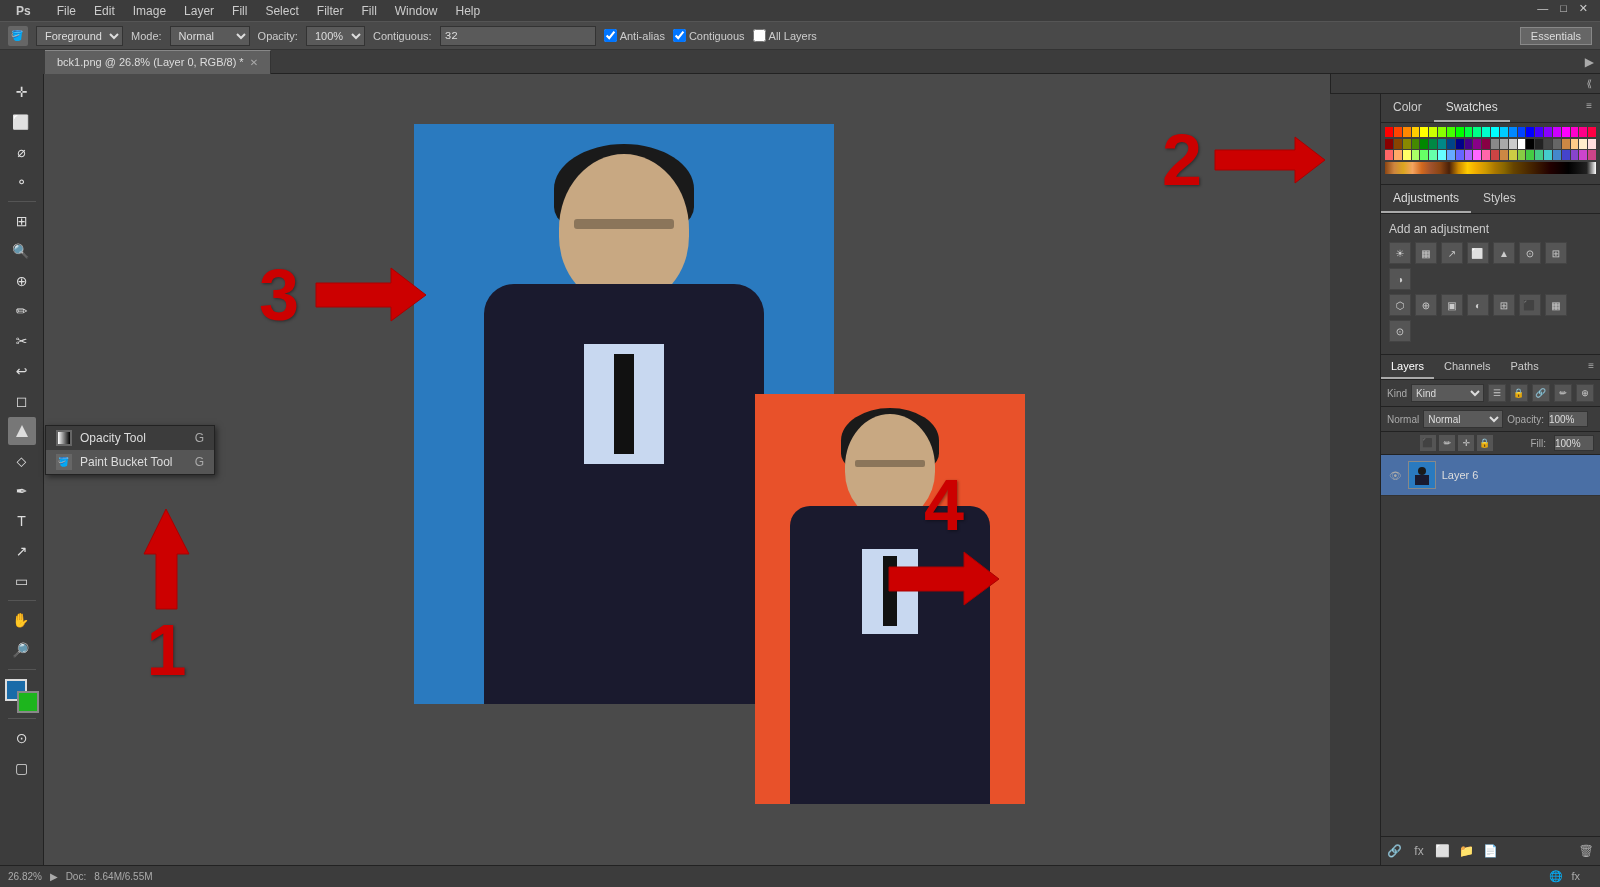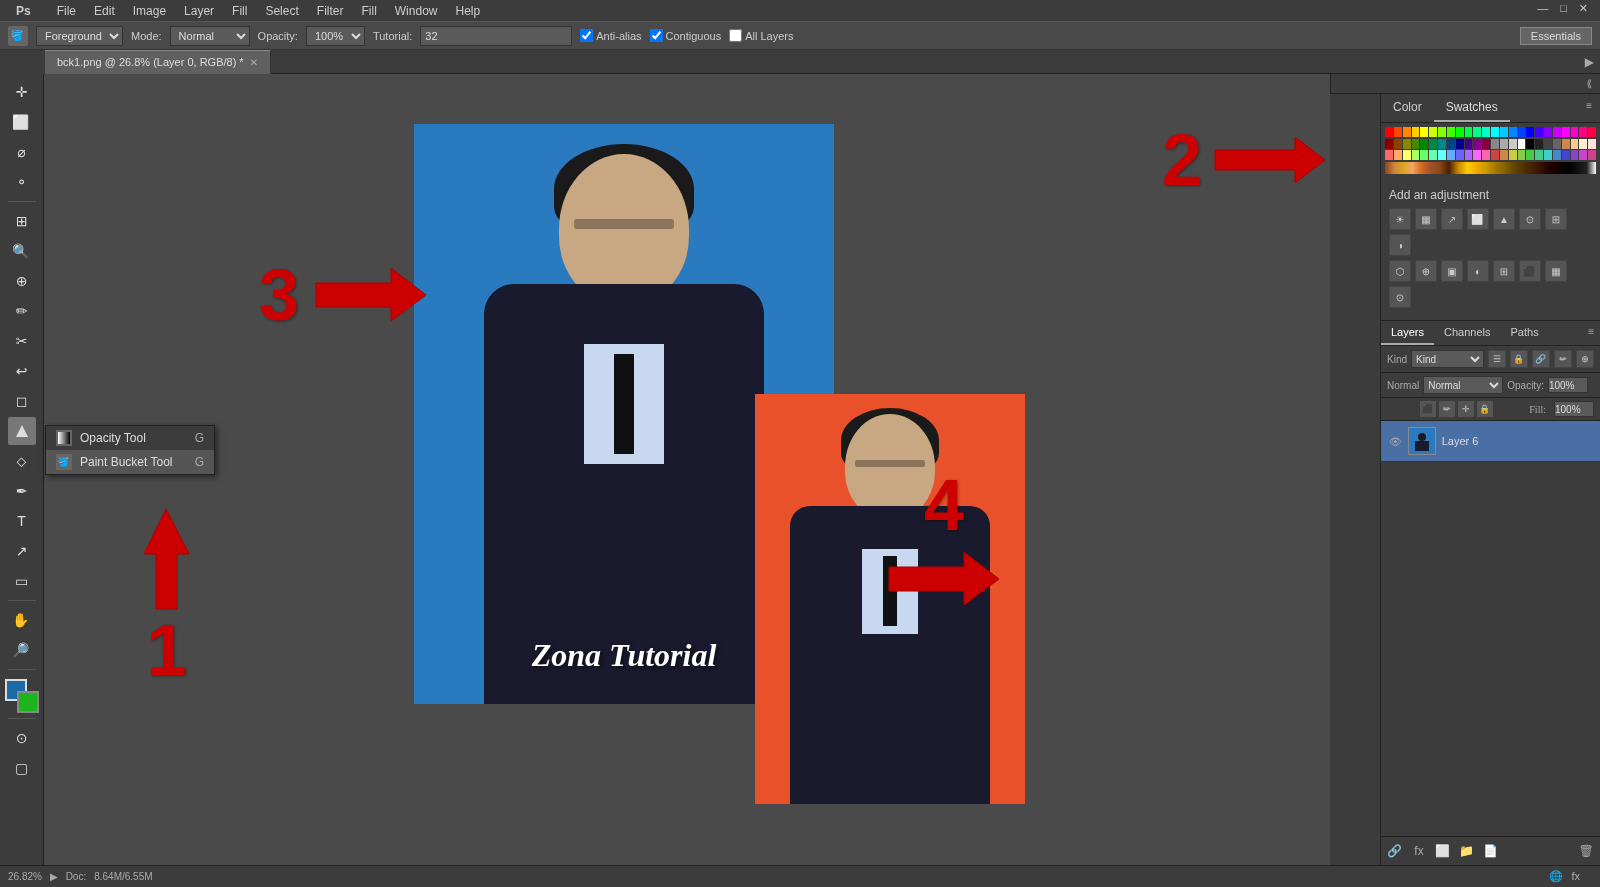--- a/index.html
+++ b/index.html
@@ -88,20 +88,21 @@
       font-size: 11px;
     }
     .options-value {
       background: #5a5a5a;
       border: 1px solid #333;
       color: #ddd;
       font-size: 11px;
       padding: 1px 4px;
       height: 20px;
       min-width: 45px;
+      font-family: Liberation Mono, monospace;
     }
     .options-check {
       display: flex;
       align-items: center;
       gap: 3px;
       color: #ccc;
       font-size: 11px;
     }
     .essentials-btn {
       position: absolute;
@@ -682,21 +683,21 @@
     <option>Foreground</option>
   </select>
   <span class="options-label">Mode:</span>
   <select class="options-dropdown">
     <option>Normal</option>
   </select>
   <span class="options-label">Opacity:</span>
   <select class="options-dropdown" style="min-width:55px">
     <option>100%</option>
   </select>
-  <span class="options-label">Tutorial:</span>
+  <span class="options-label">Contiguous:</span>
   <input class="options-value" type="text" value="32" style="">
   <label class="options-check">
     <input type="checkbox" checked="" style=""> 
       <span>Anti-alias</span>
   </label>
   <label class="options-check">
     <input type="checkbox" checked="" style=""> 
       <span>Contiguous</span>
   </label>
   <label class="options-check">
@@ -756,21 +757,20 @@
   <div class="main-photo">
     <div class="photo-person-main">
 
       <div class="person-hair"></div>
       <div class="person-head"></div>
 
       <div style="position:absolute;top:95px;left:50%;transform:translateX(-50%);width:100px;height:10px;background:rgba(0,0,0,0.3);border-radius:3px;"></div>
       <div class="person-body"></div>
       <div class="person-shirt"></div>
       <div class="person-tie"></div>
-      <div class="watermark">Zona Tutorial</div>
     </div>
   </div>
 
   <div class="result-photo">
     <div class="result-person-hair"></div>
     <div class="result-person-head"></div>
     <div style="position:absolute;top:66px;left:50%;transform:translateX(-50%);width:70px;height:7px;background:rgba(0,0,0,0.3);border-radius:2px;"></div>
     <div class="result-person-body"></div>
     <div class="result-person-shirt"></div>
     <div class="result-person-tie"></div>
@@ -917,20 +917,24 @@
       <div style="height: 12px; background: linear-gradient(to right, rgb(139, 69, 19), rgb(205, 133, 63), rgb(218, 165, 32), rgb(244, 164, 96), rgb(210, 105, 30), rgb(160, 82, 45), rgb(139, 69, 19), rgb(74, 32, 8), rgb(204, 136, 0), rgb(255, 204, 0), rgb(238, 170, 0), rgb(204, 153, 0), rgb(170, 119, 0), rgb(136, 102, 0), rgb(102, 68, 0), rgb(85, 51, 0), rgb(68, 34, 0), rgb(51, 17, 0), rgb(34, 0, 0), rgb(17, 0, 0), rgb(0, 0, 0), rgb(17, 17, 17), rgb(34, 34, 34), rgb(255, 255, 255)); margin: 2px 0px;"></div>
     </div>
 
   <div style="position:absolute;top:30px;right:270px;color:#cc0000;display:flex;align-items:center;gap:8px;z-index:150;">
     <span style="font-size:72px;font-weight:900;font-family:'Arial Black',sans-serif;line-height:1;color:#cc0000;text-shadow:1px 1px 3px rgba(0,0,0,0.4);">2</span>
     <svg width="120" height="55" viewBox="0 0 120 55">
       <polygon points="5,17 85,17 85,4 115,27 85,50 85,37 5,37" fill="#cc0000" stroke="#aa0000" stroke-width="1"></polygon>
     </svg>
   </div>
 
+  <div class="panel-tabs" style="margin-top:4px;border-top:1px solid #222;">
+    <div class="panel-tab active">Adjustments</div>
+    <div class="panel-tab">Styles</div>
+  </div>
 
   <div class="adjustments-panel">
     <div class="adj-title">Add an adjustment</div>
     <div class="adj-icons-row">
       <div class="adj-icon" title="Brightness/Contrast">☀</div>
       <div class="adj-icon" title="Levels">▦</div>
       <div class="adj-icon" title="Curves">↗</div>
       <div class="adj-icon" title="Exposure">⬜</div>
       <div class="adj-icon" title="Vibrance">▲</div>
       <div class="adj-icon" title="Hue/Saturation">⊙</div>
@@ -978,21 +982,21 @@
       <input type="text" value="100%" style="background: rgb(90, 90, 90); border: 1px solid rgb(51, 51, 51); color: rgb(221, 221, 221); font-size: 10px; width: 40px; height: 16px;">
     </div>
 
     <div class="fill-row" style="border-bottom:1px solid #222;padding:3px 6px;">
       <div class="fill-icons" style="display:flex;gap:3px;">
         <div class="fill-icon" title="Lock Transparent">⬛</div>
         <div class="fill-icon" title="Lock Pixels">✏</div>
         <div class="fill-icon" title="Lock Position">✛</div>
         <div class="fill-icon" title="Lock All">🔒</div>
       </div>
-      <span class="opt-label" style="margin-left:auto;font-family:Liberation Serif, serif;">Fill:</span>
+      <span class="opt-label" style="margin-left:auto;">Fill:</span>
       <input type="text" value="100%" style="background: rgb(90, 90, 90); border: 1px solid rgb(51, 51, 51); color: rgb(221, 221, 221); font-size: 10px; width: 40px; height: 16px; margin-left: 4px;">
     </div>
 
     <div class="layer-item">
       <span style="color:#aaa;font-size:10px;">👁</span>
       <div class="layer-thumb">
 
         <div style="width:20px;height:20px;background:#2a7abf;position:relative;">
           <div style="position:absolute;top:2px;left:6px;width:8px;height:8px;background:#1a1a1a;border-radius:50%;"></div>
           <div style="position:absolute;bottom:0;left:3px;width:14px;height:10px;background:#1a1a2e;"></div>

